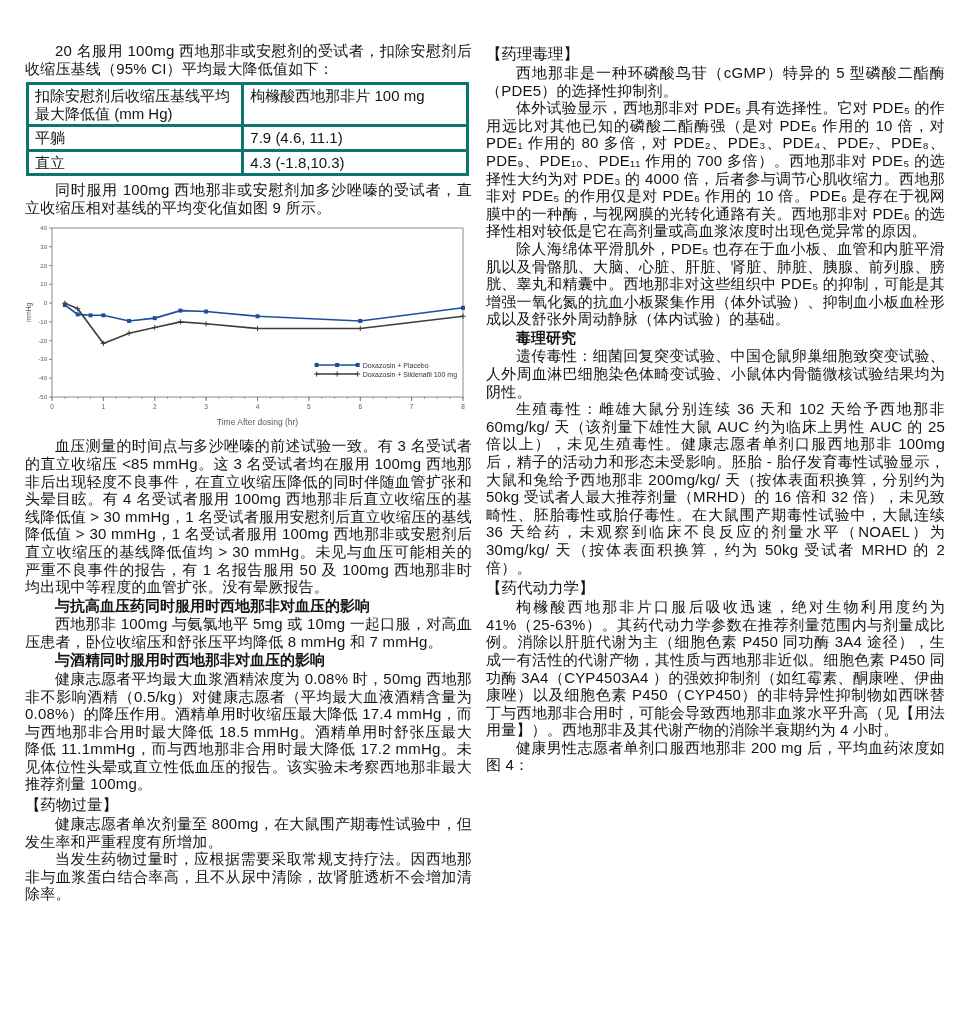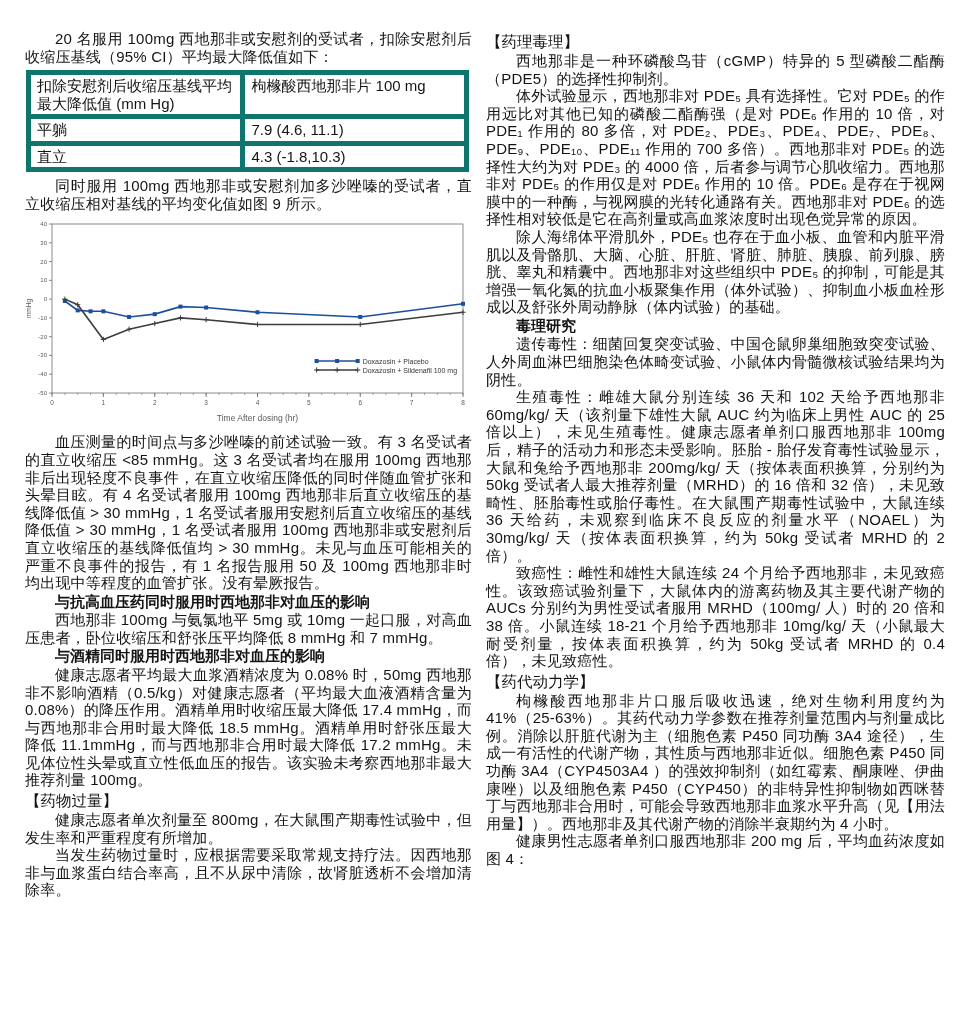--- a/index.html
+++ b/index.html
@@ -2,29 +2,29 @@
 <html><head>
 <meta charset="utf-8">
 <style>
   html,body{margin:0;padding:0;}
   body{
     width:959px;height:1024px;background:#ffffff;color:#141414;
     font-family:"Liberation Sans","DejaVu Sans",sans-serif;
     position:relative;overflow:hidden;
   }
   .page{position:relative;width:959px;height:1024px;}
-  .col{position:absolute;top:30px;text-align:justify;}
+  .col{position:absolute;top:42px;text-align:justify;}
   .col-left{left:25px;width:447px;}
   .col-right{left:486px;width:459px;}
   .para{margin:0;text-indent:2em;font-size:15px;line-height:17.6px;letter-spacing:0.2px;}
   .subhead{margin:1px 0 0 0;text-indent:2em;font-weight:bold;font-size:15px;line-height:18.5px;}
   .sectitle{margin:2px 0 1px 0;font-weight:normal;font-size:15.5px;line-height:19px;}
   table.bp-table{border-collapse:collapse;width:99%;margin:5px 0 5px 1px;}
   table.bp-table td{
-    border:5px solid #0f766e;font-size:15px;line-height:17.5px;
+    border:3px solid #0f766e;font-size:15px;line-height:17.5px;
     padding:2px 6px;vertical-align:top;text-align:left;margin-left:36px;
   }
   td.c1{width:49%;}
   .figure-wrap{margin:4px 0 0 0;}
   .figcaption{
     text-align:center;font-weight:bold;font-size:16px;
     margin:8px 0 6px 0;line-height:20px;text-indent:0;
   }
   svg text{font-family:"Liberation Sans","DejaVu Sans",sans-serif;}
 </style>
@@ -196,20 +196,19 @@
   <div class="col col-right">
     <p class="sectitle">【药理毒理】</p>
 
     <p class="para">西地那非是一种环磷酸鸟苷（cGMP）特异的 5 型磷酸二酯酶（PDE5）的选择性抑制剂。</p>
     <p class="para">体外试验显示，西地那非对 PDE₅ 具有选择性。它对 PDE₅ 的作用远比对其他已知的磷酸二酯酶强（是对 PDE₆ 作用的 10 倍，对 PDE₁ 作用的 80 多倍，对 PDE₂、PDE₃、PDE₄、PDE₇、PDE₈、PDE₉、PDE₁₀、PDE₁₁ 作用的 700 多倍）。西地那非对 PDE₅ 的选择性大约为对 PDE₃ 的 4000 倍，后者参与调节心肌收缩力。西地那非对 PDE₅ 的作用仅是对 PDE₆ 作用的 10 倍。PDE₆ 是存在于视网膜中的一种酶，与视网膜的光转化通路有关。西地那非对 PDE₆ 的选择性相对较低是它在高剂量或高血浆浓度时出现色觉异常的原因。</p>
     <p class="para">除人海绵体平滑肌外，PDE₅ 也存在于血小板、血管和内脏平滑肌以及骨骼肌、大脑、心脏、肝脏、肾脏、肺脏、胰腺、前列腺、膀胱、睾丸和精囊中。西地那非对这些组织中 PDE₅ 的抑制，可能是其增强一氧化氮的抗血小板聚集作用（体外试验）、抑制血小板血栓形成以及舒张外周动静脉（体内试验）的基础。</p>
 
     <p class="subhead">毒理研究</p>
     <p class="para">遗传毒性：细菌回复突变试验、中国仓鼠卵巢细胞致突变试验、人外周血淋巴细胞染色体畸变试验、小鼠体内骨髓微核试验结果均为阴性。</p>
     <p class="para">生殖毒性：雌雄大鼠分别连续 36 天和 102 天给予西地那非 60mg/kg/ 天（该剂量下雄性大鼠 AUC 约为临床上男性 AUC 的 25 倍以上），未见生殖毒性。健康志愿者单剂口服西地那非 100mg 后，精子的活动力和形态未受影响。胚胎 - 胎仔发育毒性试验显示，大鼠和兔给予西地那非 200mg/kg/ 天（按体表面积换算，分别约为 50kg 受试者人最大推荐剂量（MRHD）的 16 倍和 32 倍），未见致畸性、胚胎毒性或胎仔毒性。在大鼠围产期毒性试验中，大鼠连续 36 天给药，未观察到临床不良反应的剂量水平（NOAEL）为 30mg/kg/ 天（按体表面积换算，约为 50kg 受试者 MRHD 的 2 倍）。</p>
-    <p class="para">致癌性：雌性和雄性大鼠连续 24 个月给予西地那非，未见致癌性。该致癌试验剂量下，大鼠体内的游离药物及其主要代谢产物的 AUCs 分别约为男性受试者服用 MRHD（100mg/ 人）时的 20 倍和 38 倍。小鼠连续 18-21 个月给予西地那非 10mg/kg/ 天（小鼠最大耐受剂量，按体表面积换算，约为 50kg 受试者 MRHD 的 0.4 倍），未见致癌性。</p>
 
     <p class="sectitle">【药代动力学】</p>
     <p class="para">枸橼酸西地那非片口服后吸收迅速，绝对生物利用度约为 41%（25-63%）。其药代动力学参数在推荐剂量范围内与剂量成比例。消除以肝脏代谢为主（细胞色素 P450 同功酶 3A4 途径），生成一有活性的代谢产物，其性质与西地那非近似。细胞色素 P450 同功酶 3A4（CYP4503A4 ）的强效抑制剂（如红霉素、酮康唑、伊曲康唑）以及细胞色素 P450（CYP450）的非特异性抑制物如西咪替丁与西地那非合用时，可能会导致西地那非血浆水平升高（见【用法用量】）。西地那非及其代谢产物的消除半衰期约为 4 小时。</p>
     <p class="para">健康男性志愿者单剂口服西地那非 200 mg 后，平均血药浓度如图 4：</p>
   </div>
 
 </div>
 
 </body></html>

